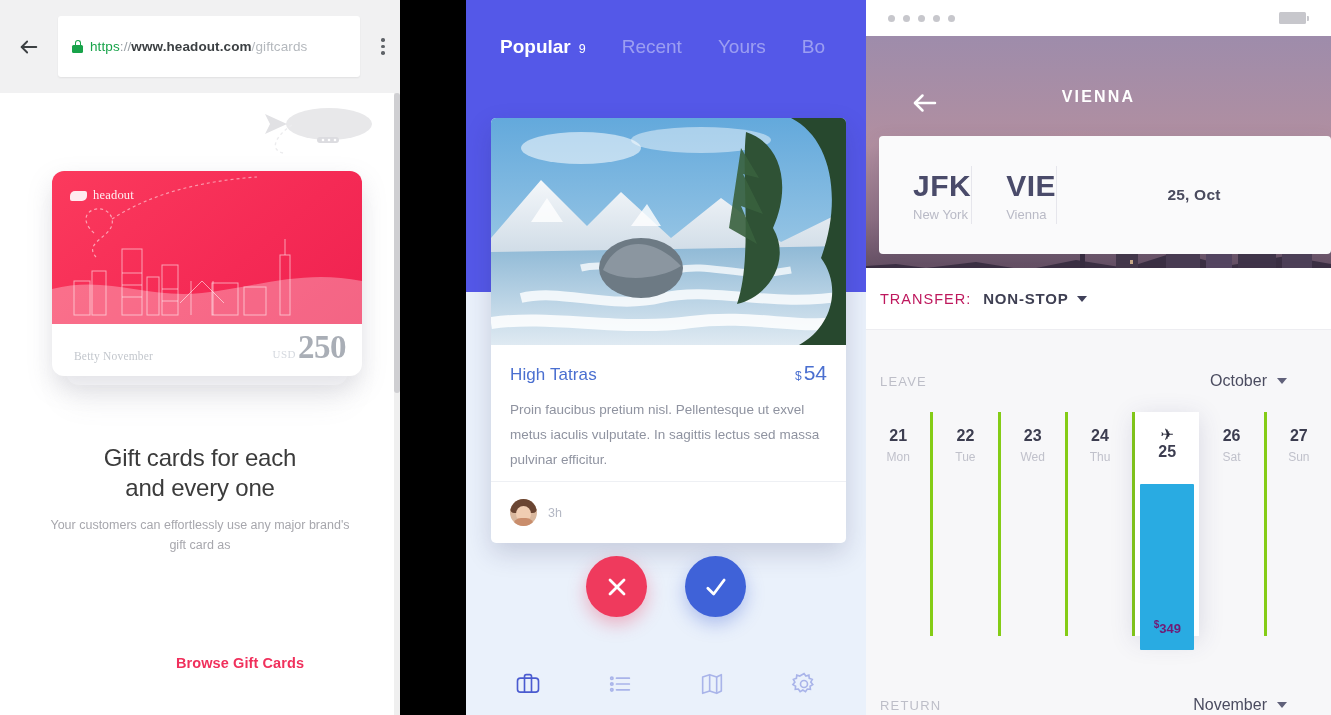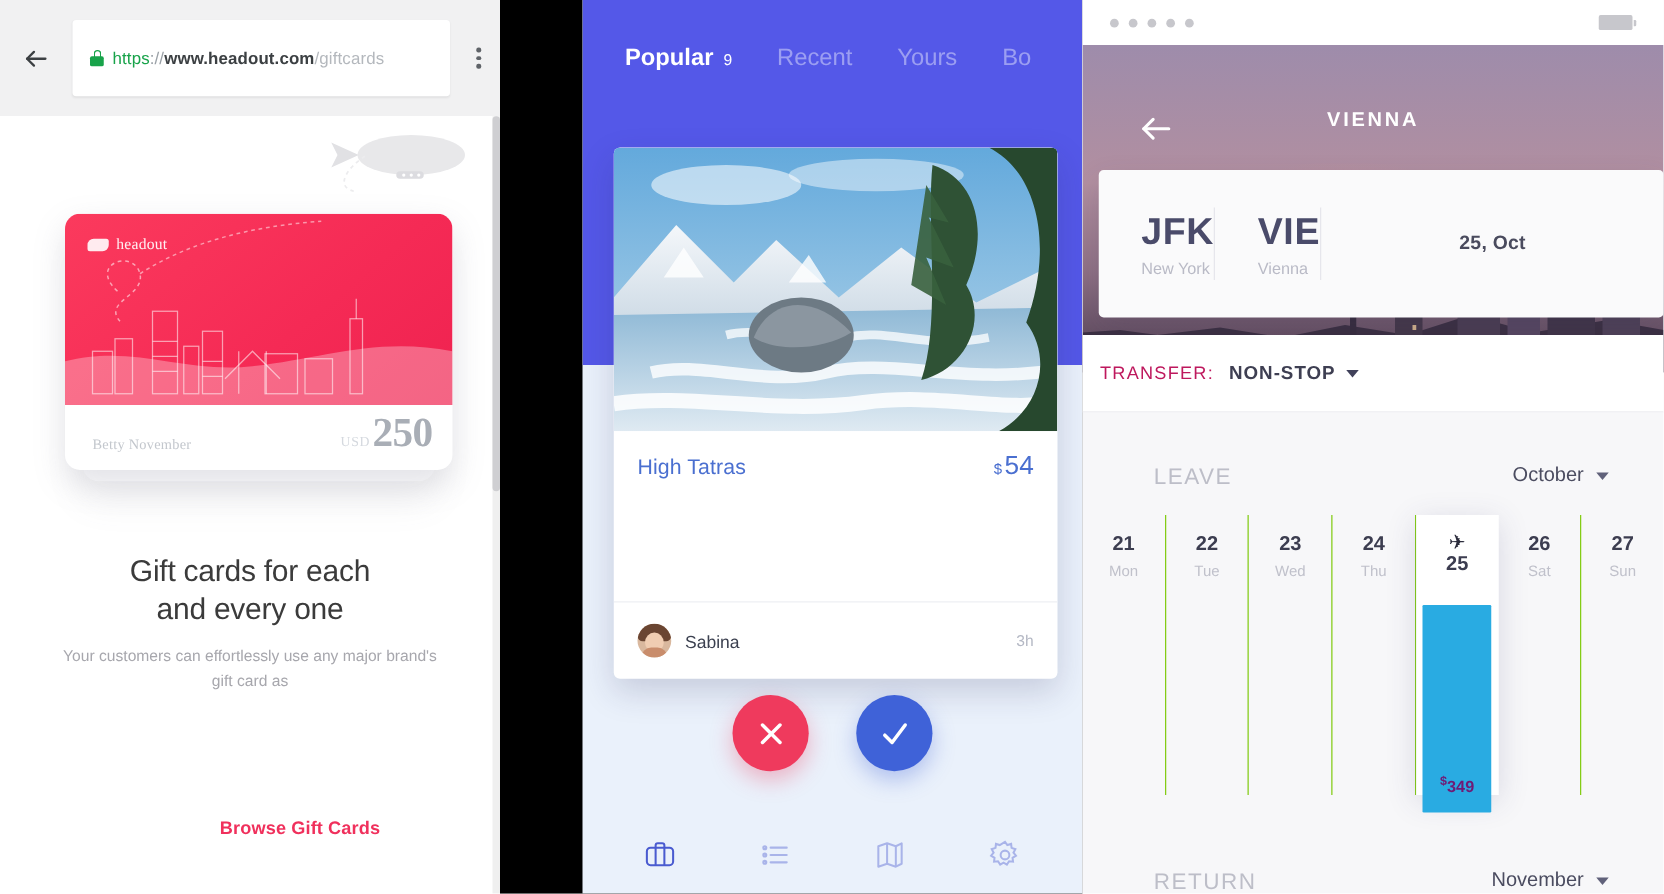--- a/index.html
+++ b/index.html
@@ -287,31 +287,31 @@
   .transfer-value { font-size: 15px; font-weight: bold; color: #3e3f52; letter-spacing: .8px; display: flex; align-items: center; gap: 9px; cursor: pointer; }
   .caret { width: 0; height: 0; border-left: 5px solid transparent; border-right: 5px solid transparent; border-top: 6px solid #40415a; }
 
   .leave-row, .return-row {
     position: absolute; left: 0; width: 465px; height: 58px;
     display: flex; align-items: center; justify-content: space-between;
     padding: 0 44px 0 14px;
   }
   .leave-row { top: 352px; }
   .return-row { top: 676px; }
-  .section-label { font-size: 18px; color: #bdbec8; letter-spacing: 1.2px; margin-left: 43px; }
+  .section-label { font-size: 13px; color: #bdbec8; letter-spacing: 1.2px; }
   .month-select { display: flex; align-items: center; gap: 10px; font-size: 16px; color: #4b4c60; cursor: pointer; }
   .caret-sm { width: 0; height: 0; border-left: 5px solid transparent; border-right: 5px solid transparent; border-top: 6px solid #60617a; }
 
   .date-strip {
     position: absolute; left: 0; top: 412px; width: 465px; height: 224px;
     display: flex;
   }
   .date-cell {
     flex: 1; position: relative; text-align: center; padding-top: 15px;
-    border-right: 1px solid #84cc16; cursor: pointer;
+    border-right: 3px solid #84cc16; cursor: pointer;
   }
   .date-cell:last-child { border-right: none; }
   .date-num { font-size: 16px; font-weight: bold; color: #3c3d50; }
   .date-day { font-size: 12px; color: #c0c1cb; margin-top: 5px; }
   .date-cell.selected {
     background: #ffffff;
     box-shadow: 0 5px 24px rgba(60,60,110,.17);
     border-right: none;
     z-index: 3;
   }
@@ -473,29 +473,29 @@
         </div>
 
         <div class="mid-card-body">
           <div class="mid-card-title-row">
             <span class="mid-card-title">High Tatras</span>
             <span class="mid-card-price">
               <span class="cur">$</span>
               <span class="val">54</span>
             </span>
           </div>
+          <p class="mid-card-desc">Proin faucibus pretium nisl. Pellentesque ut exvel metus iaculis vulputate. In sagittis lectus sed massa pulvinar efficitur.</p>
         </div>
 
         <div class="mid-card-foot">
           <span class="avatar">
             <span class="hair"></span>
               <span class="face"></span>
               <span class="cheek"></span>
           </span>
-          <span class="author-name">Sabina</span>
           <span class="post-time">3h</span>
         </div>
       </div>
 
       <div class="mid-actions">
         <button class="fab reject">
           <svg viewBox="0 0 24 24" fill="none" stroke="#ffffff" stroke-width="2.4" stroke-linecap="round">
             <line x1="6" y1="6" x2="18" y2="18"></line>
               <line x1="18" y1="6" x2="6" y2="18"></line>
           </svg>

